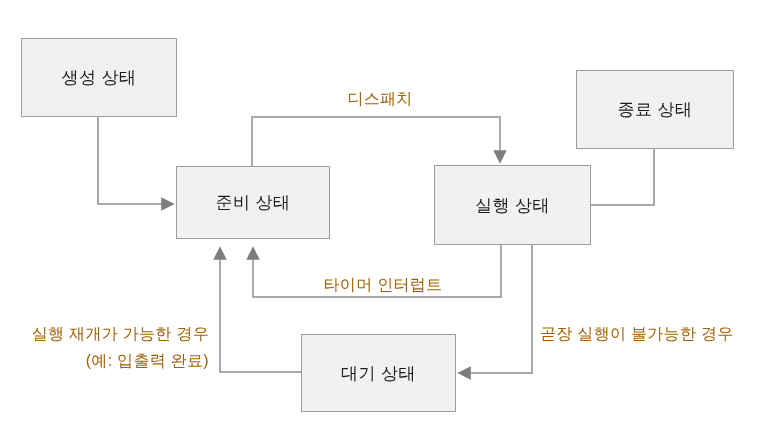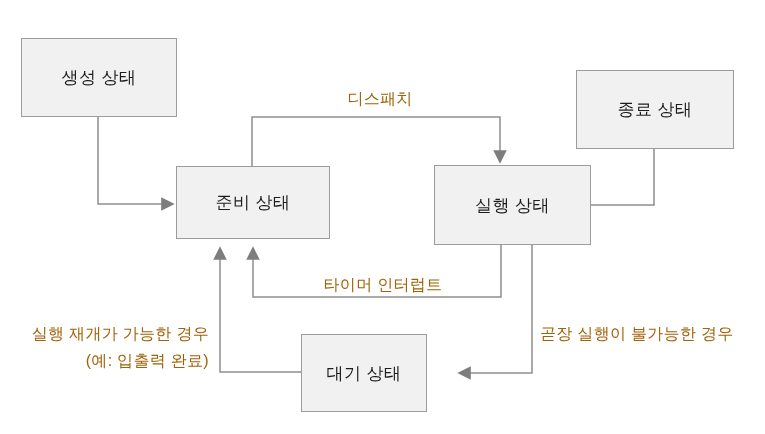--- a/index.html
+++ b/index.html
@@ -37,21 +37,21 @@
     justify-content: center;
     color: #1c1c1c;
     font-size: 17px;
     font-weight: 500;
     letter-spacing: 0.5px;
   }
   .box-created    { left: 21px;  top: 38px;  width: 156px; height: 79px; }
   .box-terminated { left: 576px; top: 38px;  width: 158px; height: 79px; margin-top: 32px; }
   .box-ready      { left: 176px; top: 166px; width: 154px; height: 73px; }
   .box-running    { left: 423px; top: 165px; width: 157px; height: 80px; margin-left: 11px; }
-  .box-waiting    { left: 301px; top: 334px; width: 126px; height: 78px; }
+  .box-waiting    { left: 301px; top: 334px; width: 155px; height: 78px; }
   .edge-label {
     position: absolute;
     color: #a16207;
     font-size: 16px;
     font-weight: 400;
     letter-spacing: 0.3px;
     line-height: 27px;
   }
   .label-dispatch {
     left: 300px; top: 85px; width: 160px;

